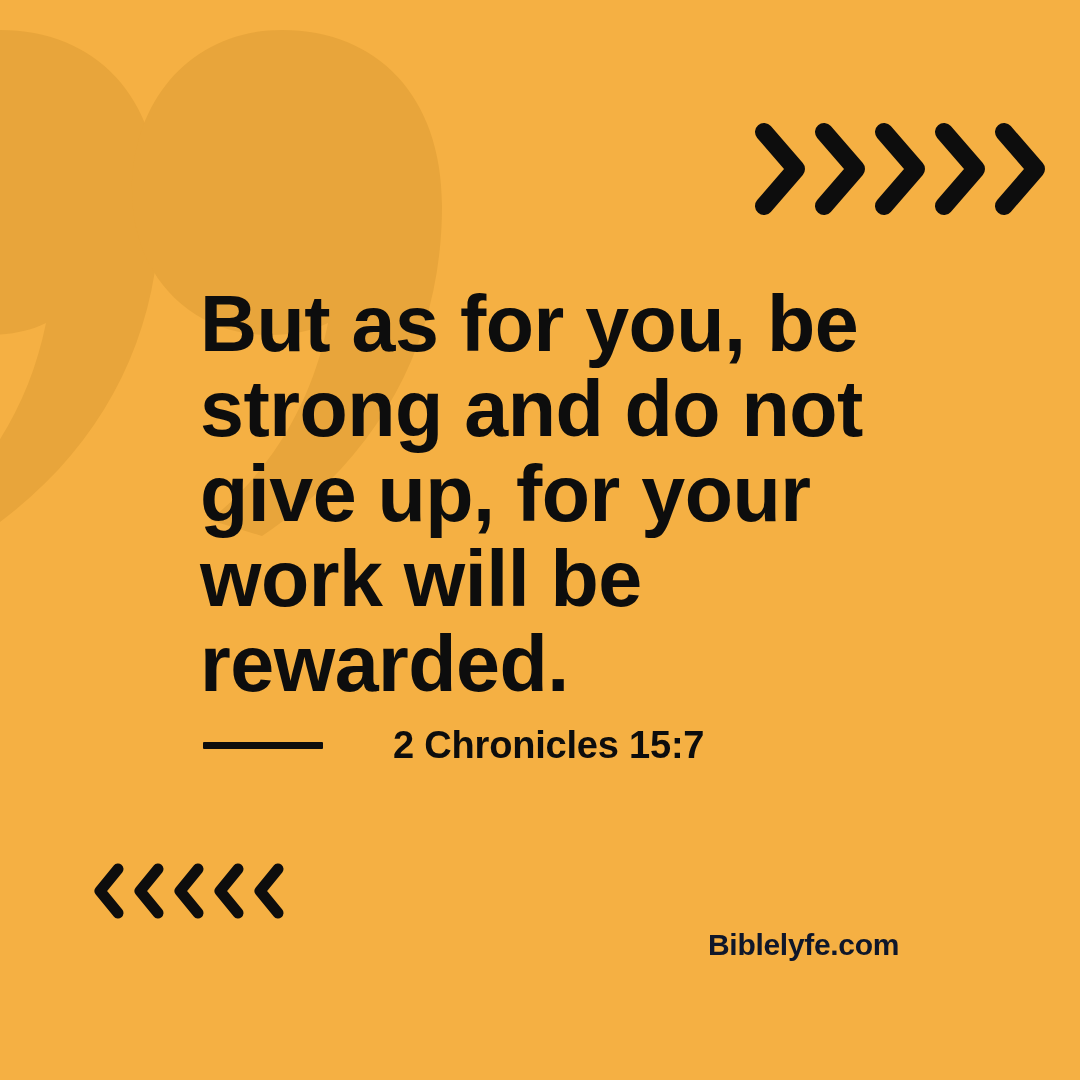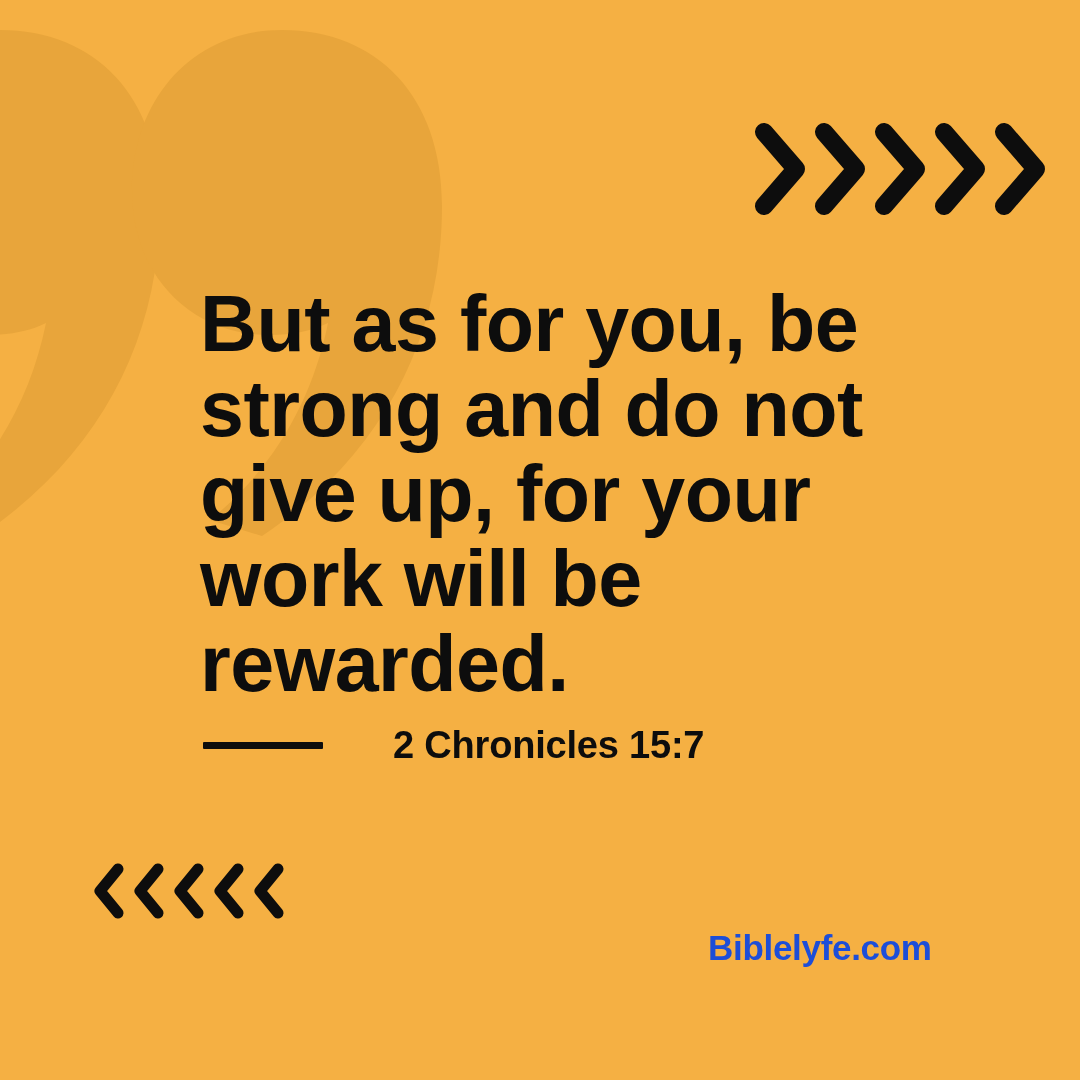--- a/index.html
+++ b/index.html
@@ -91,22 +91,22 @@
     letter-spacing: -0.2px;
     white-space: nowrap;
     text-align: right;
   }
 
   
   #site-watermark {
     position: absolute;
     left: 708px;
     top: 928px;
-    color: #1d4ed8;
-    font-size: 35px;
+    color: #0f172a;
+    font-size: 30px;
     font-weight: bold;
     letter-spacing: -0.3px;
     white-space: nowrap;
   }
 </style>
 </head>
 <body>
 
 <div id="canvas">
 

